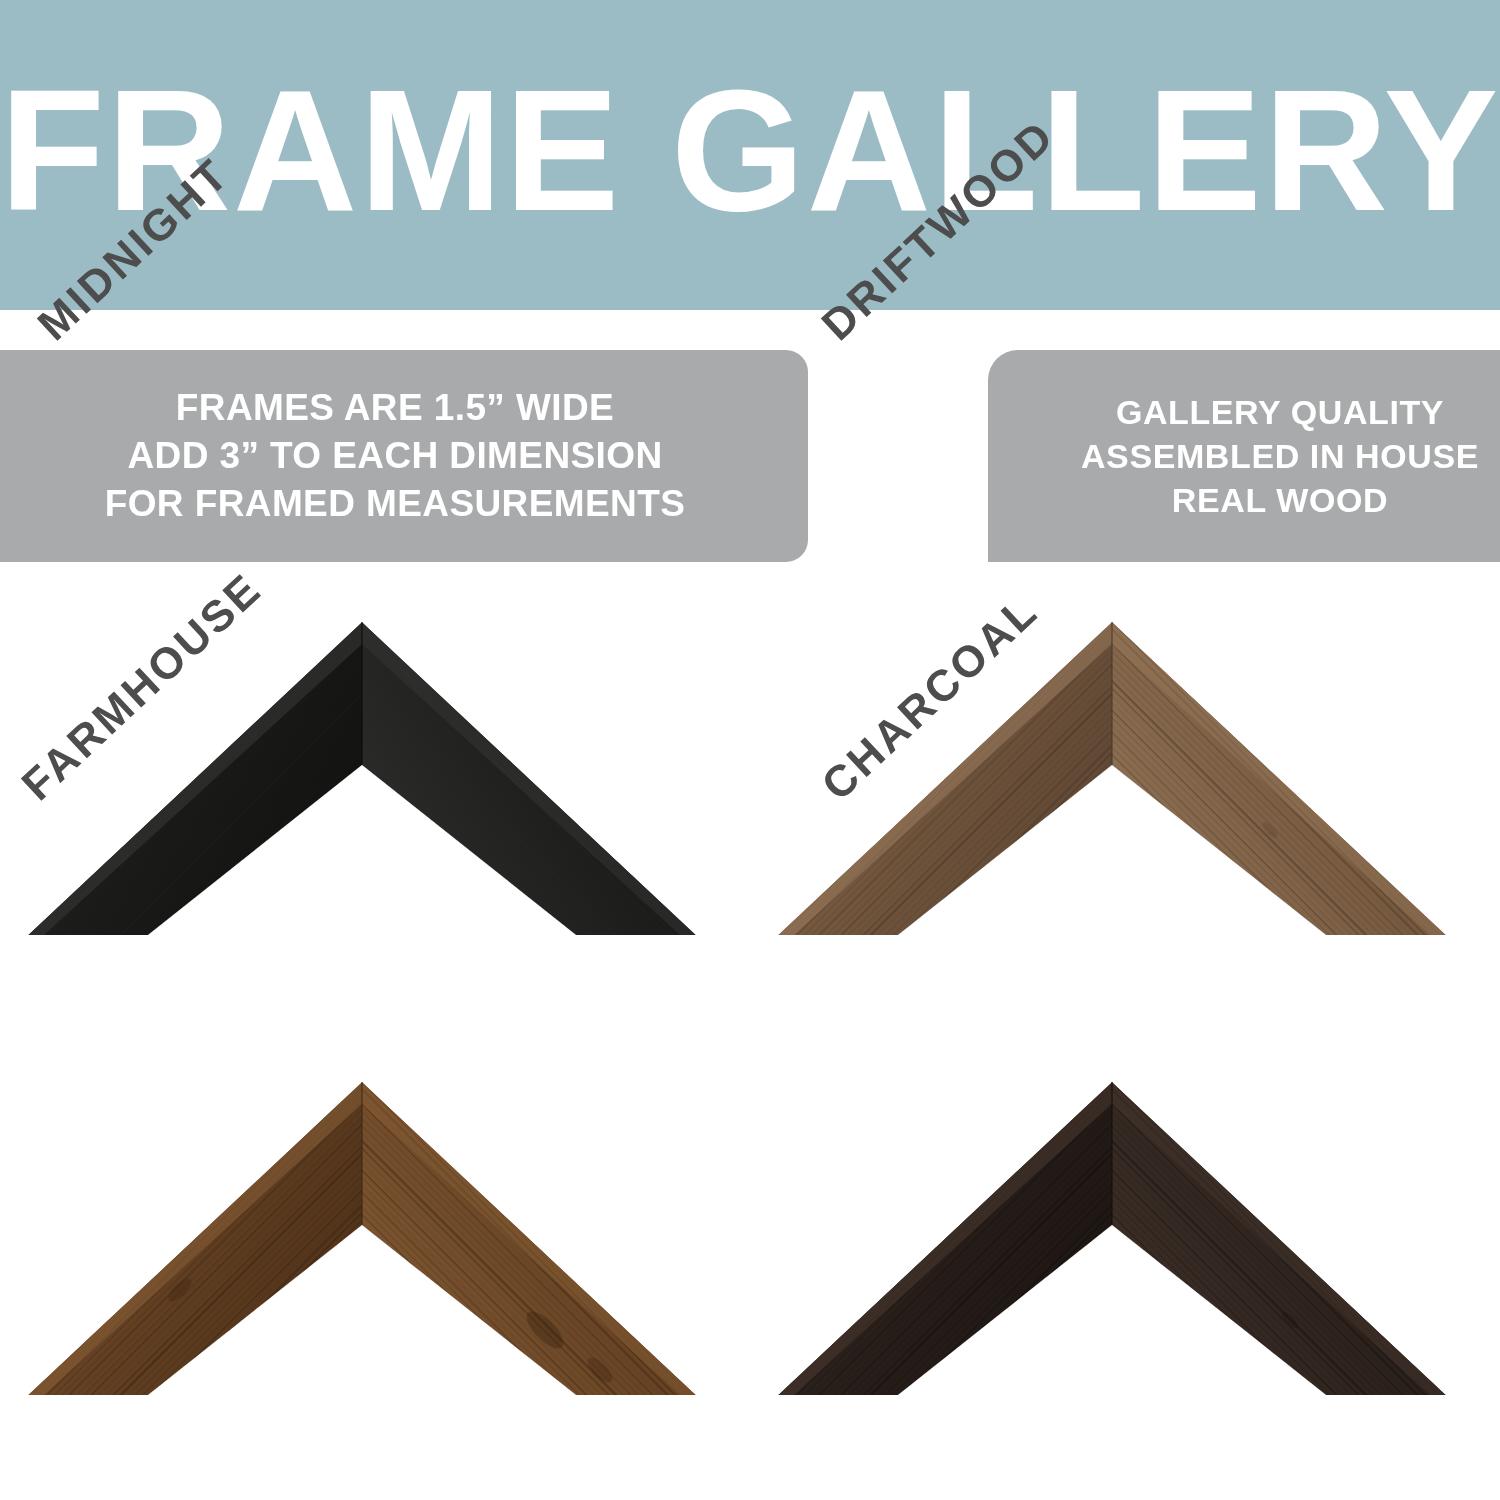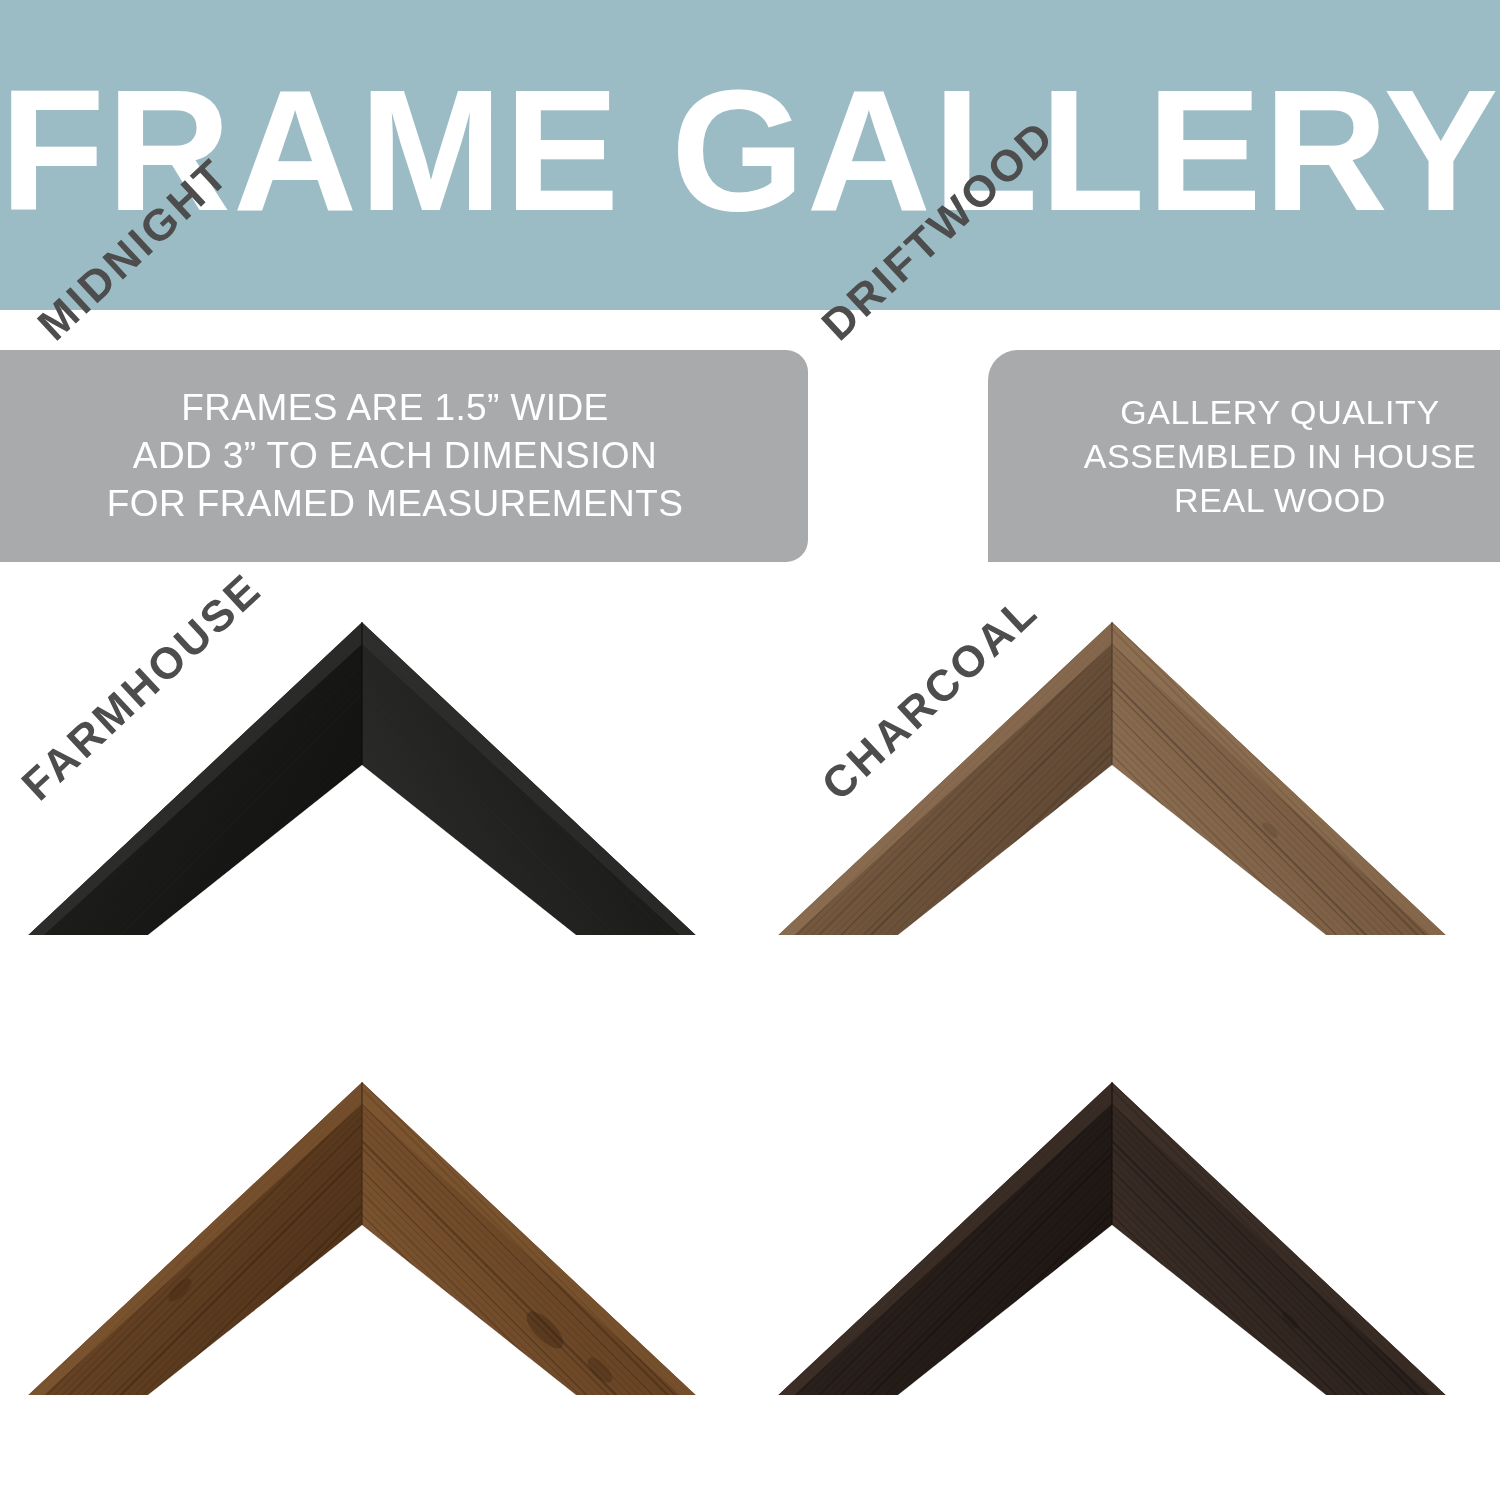--- a/index.html
+++ b/index.html
@@ -38,21 +38,21 @@
     display:flex; align-items:center; justify-content:center;
   }
   .info-right{
     position:absolute; left:988px; top:350px; width:584px; height:212px;
     border-top-left-radius:30px;
     display:flex; align-items:center; justify-content:center;
   }
   .info-text{
     color:#ffffff;
     text-align:center;
-    font-weight:400;
+    font-weight:700;
     line-height:1.30;
     white-space:pre-line;
   }
   .info-left .info-text{ font-size:37px; letter-spacing:0.4px; padding-right:18px; }
   .info-right .info-text{ font-size:34px; letter-spacing:0.6px; }
 
   
   .samples{ position:absolute; left:0; top:580px; width:1500px; height:920px; }
   .sample{ position:absolute; width:750px; height:460px; }
   .sample-0{ left:0;   top:0;   }

